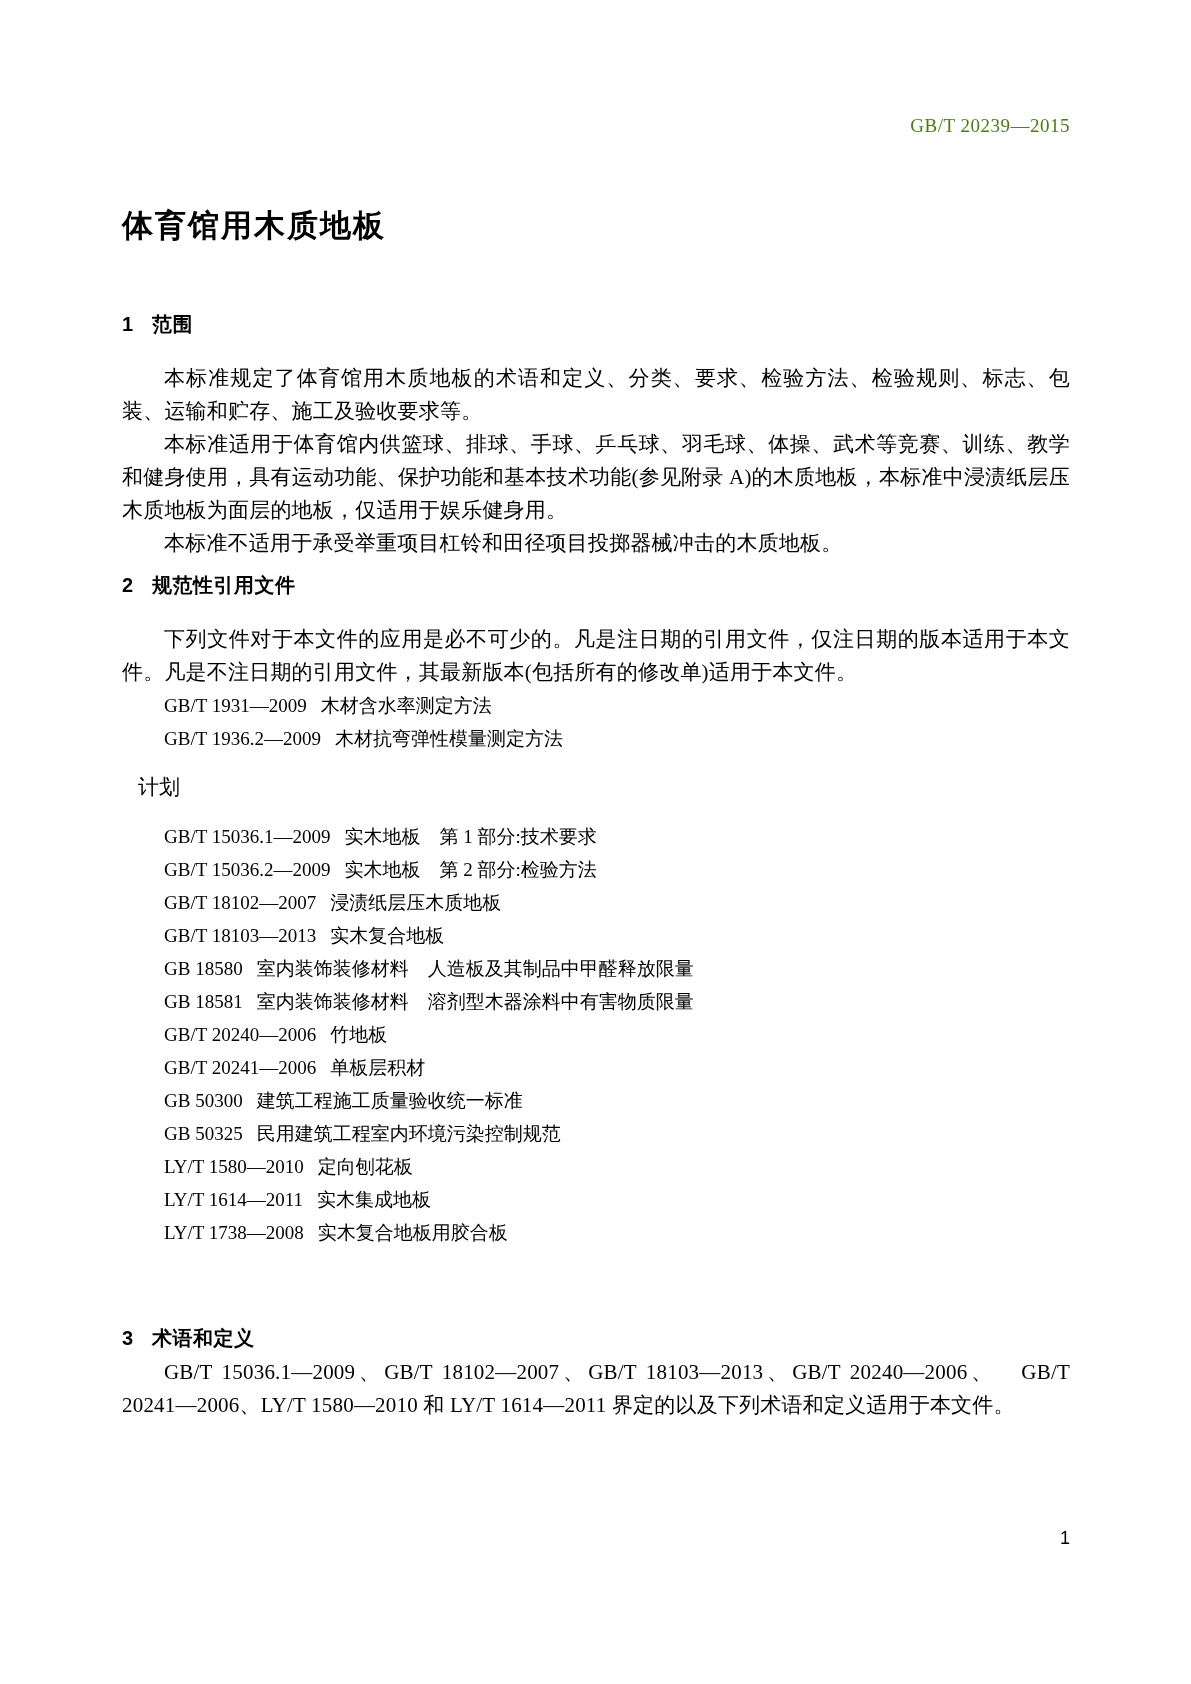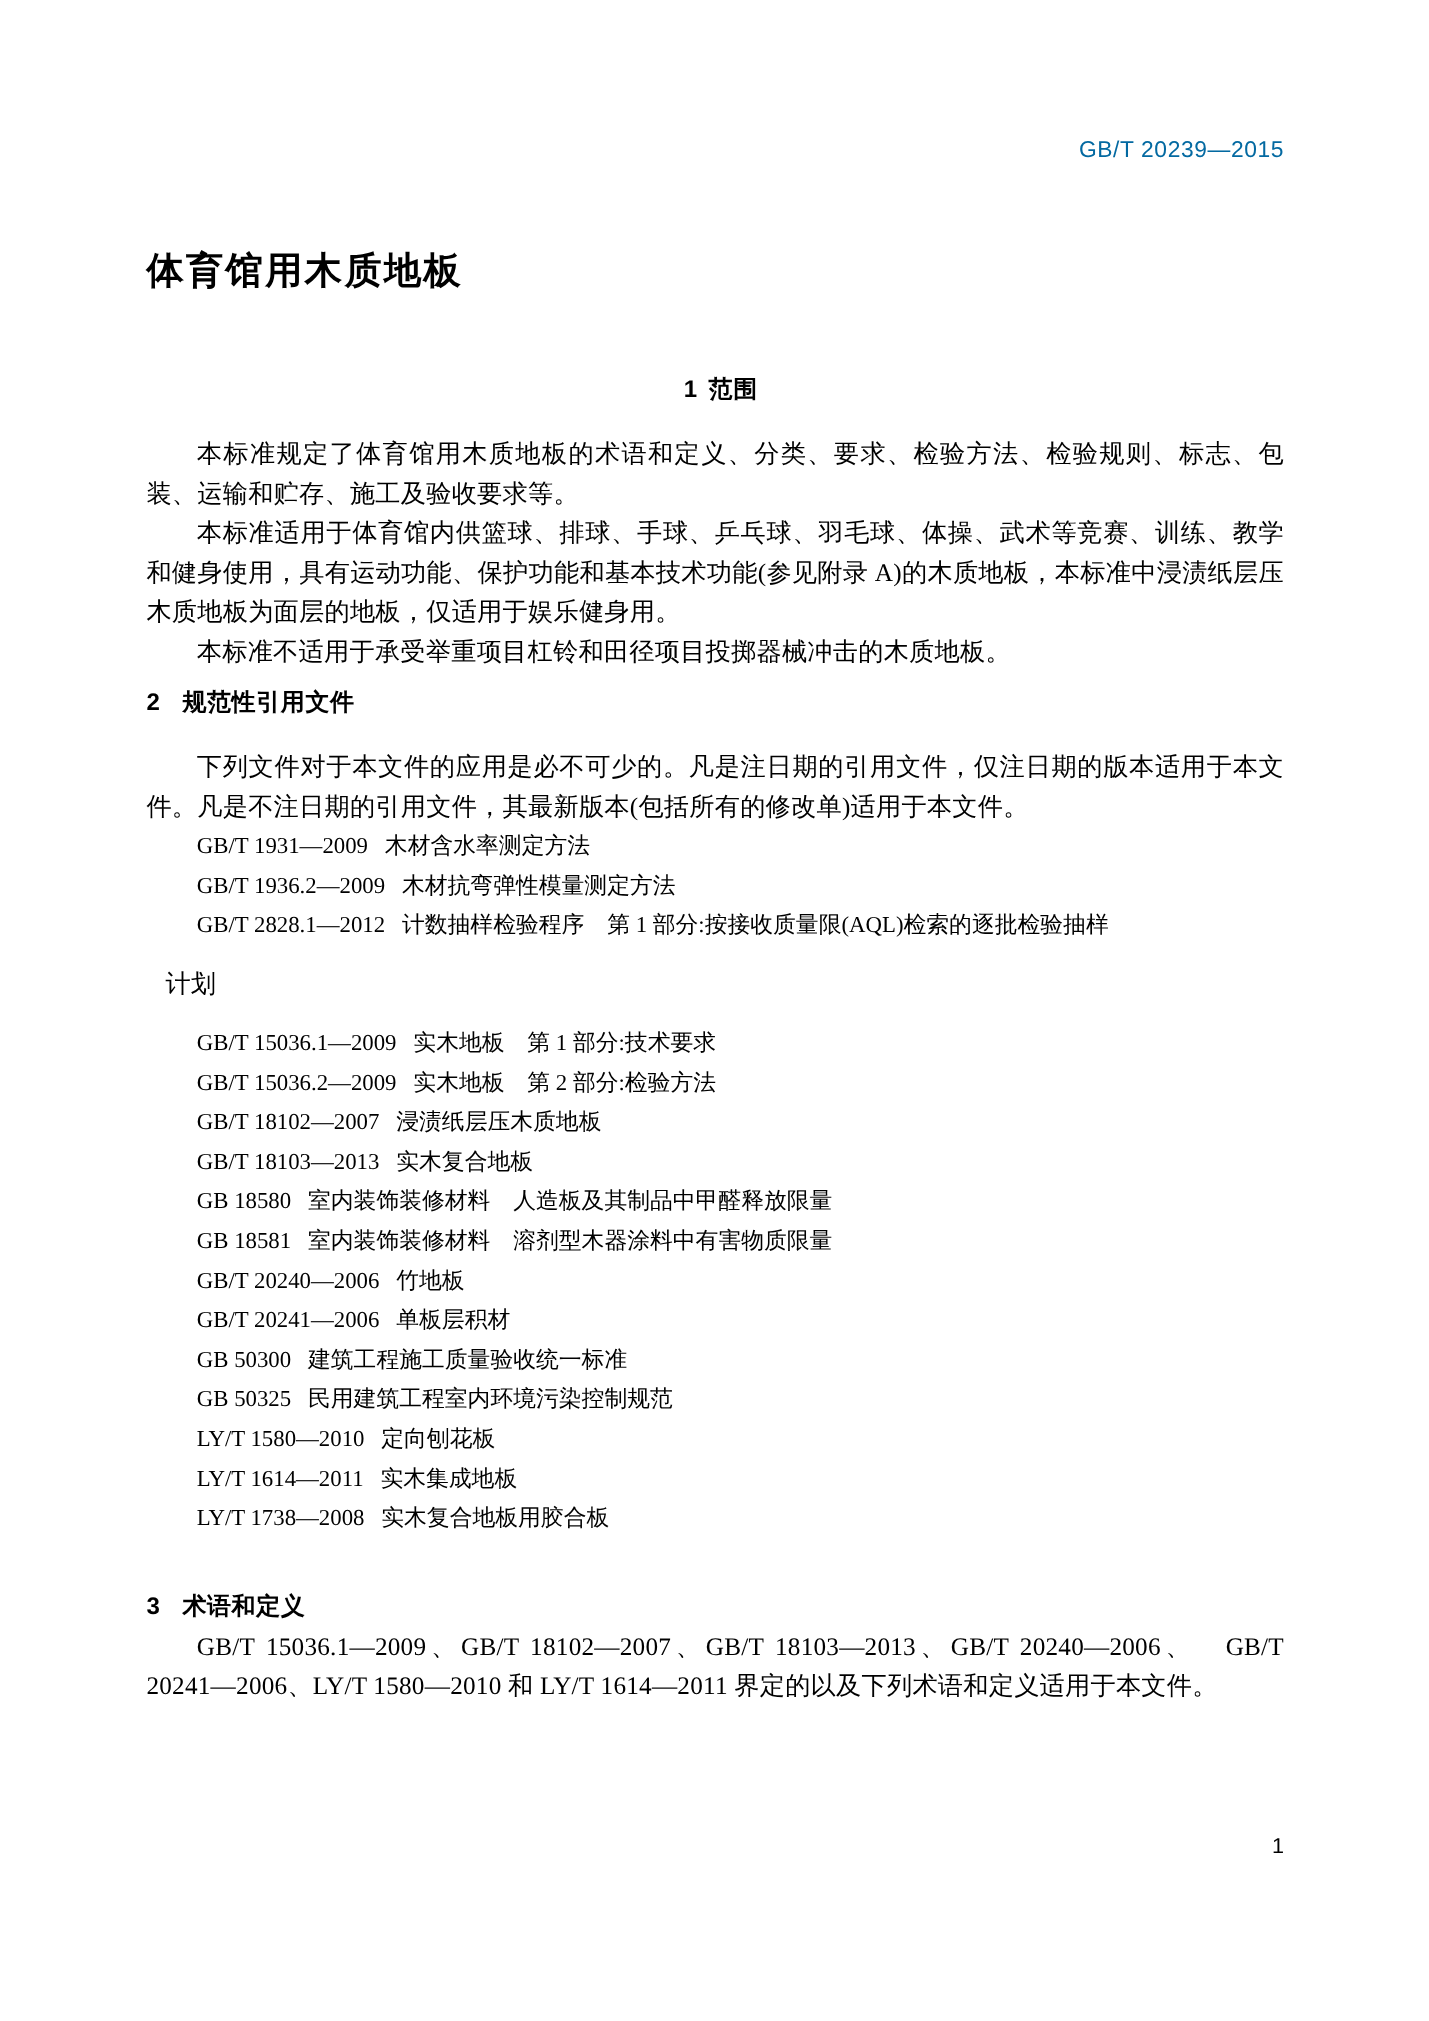--- a/index.html
+++ b/index.html
@@ -25,24 +25,24 @@
   .content {
     position: absolute;
     left: 122px;
     top: 0;
     width: 948px;
   }
   .header-std {
     position: absolute;
     right: 0;
     top: 115px;
-    font-family: Liberation Sans, sans-serif;
+    font-family: Liberation Serif, serif;
     font-size: 19px;
     letter-spacing: 0.5px;
-    color: #0369a1;
+    color: #4d7c0f;
     white-space: nowrap;
   }
   .doc-title {
     position: absolute;
     top: 205px;
     left: 0;
     width: 948px;
     text-align: left;
     font-family: "Liberation Sans", "DejaVu Sans", sans-serif;
     font-weight: bold;
@@ -101,40 +101,39 @@
 </head>
 <body>
 
 <div class="page">
   <div class="content">
 
     <div class="header-std">GB/T 20239—2015</div>
 
     <div class="doc-title">体育馆用木质地板</div>
 
-    <div class="blk" style="top:311px;text-align:center;">
+    <div class="blk" style="top:311px;">
       <span class="section-head"><span class="sec-num">1</span><span>范围</span></span>
     </div>
 
     <div class="blk" style="top:362px;">
       <p class="body-text indent">本标准规定了体育馆用木质地板的术语和定义、分类、要求、检验方法、检验规则、标志、包装、运输和贮存、施工及验收要求等。</p>
       <p class="body-text indent">本标准适用于体育馆内供篮球、排球、手球、乒乓球、羽毛球、体操、武术等竞赛、训练、教学和健身使用，具有运动功能、保护功能和基本技术功能(参见附录 A)的木质地板，本标准中浸渍纸层压木质地板为面层的地板，仅适用于娱乐健身用。</p>
       <p class="body-text indent">本标准不适用于承受举重项目杠铃和田径项目投掷器械冲击的木质地板。</p>
     </div>
 
     <div class="blk" style="top:572px;">
       <span class="section-head"><span class="sec-num">2</span><span>规范性引用文件</span></span>
     </div>
 
     <div class="blk" style="top:623px;">
       <p class="body-text indent">下列文件对于本文件的应用是必不可少的。凡是注日期的引用文件，仅注日期的版本适用于本文件。凡是不注日期的引用文件，其最新版本(包括所有的修改单)适用于本文件。</p>
 
       <p class="ref-line"><span>GB/T 1931—2009</span><span class="gap"></span><span>木材含水率测定方法</span></p>
       <p class="ref-line"><span>GB/T 1936.2—2009</span><span class="gap"></span><span>木材抗弯弹性模量测定方法</span></p>
-      <p class="ref-line"><span>GB/T 2828.1—2012</span><span class="gap"></span><span>计数抽样检验程序　第 1 部分:按接收质量限(AQL)检索的逐批检验抽样</span></p>
       <p class="ref-cont">计划</p>
       <p class="ref-line"><span>GB/T 15036.1—2009</span><span class="gap"></span><span>实木地板　第 1 部分:技术要求</span></p>
       <p class="ref-line"><span>GB/T 15036.2—2009</span><span class="gap"></span><span>实木地板　第 2 部分:检验方法</span></p>
       <p class="ref-line"><span>GB/T 18102—2007</span><span class="gap"></span><span>浸渍纸层压木质地板</span></p>
       <p class="ref-line"><span>GB/T 18103—2013</span><span class="gap"></span><span>实木复合地板</span></p>
       <p class="ref-line"><span>GB 18580</span><span class="gap"></span><span>室内装饰装修材料　人造板及其制品中甲醛释放限量</span></p>
       <p class="ref-line"><span>GB 18581</span><span class="gap"></span><span>室内装饰装修材料　溶剂型木器涂料中有害物质限量</span></p>
       <p class="ref-line"><span>GB/T 20240—2006</span><span class="gap"></span><span>竹地板</span></p>
       <p class="ref-line"><span>GB/T 20241—2006</span><span class="gap"></span><span>单板层积材</span></p>
       <p class="ref-line"><span>GB 50300</span><span class="gap"></span><span>建筑工程施工质量验收统一标准</span></p>

